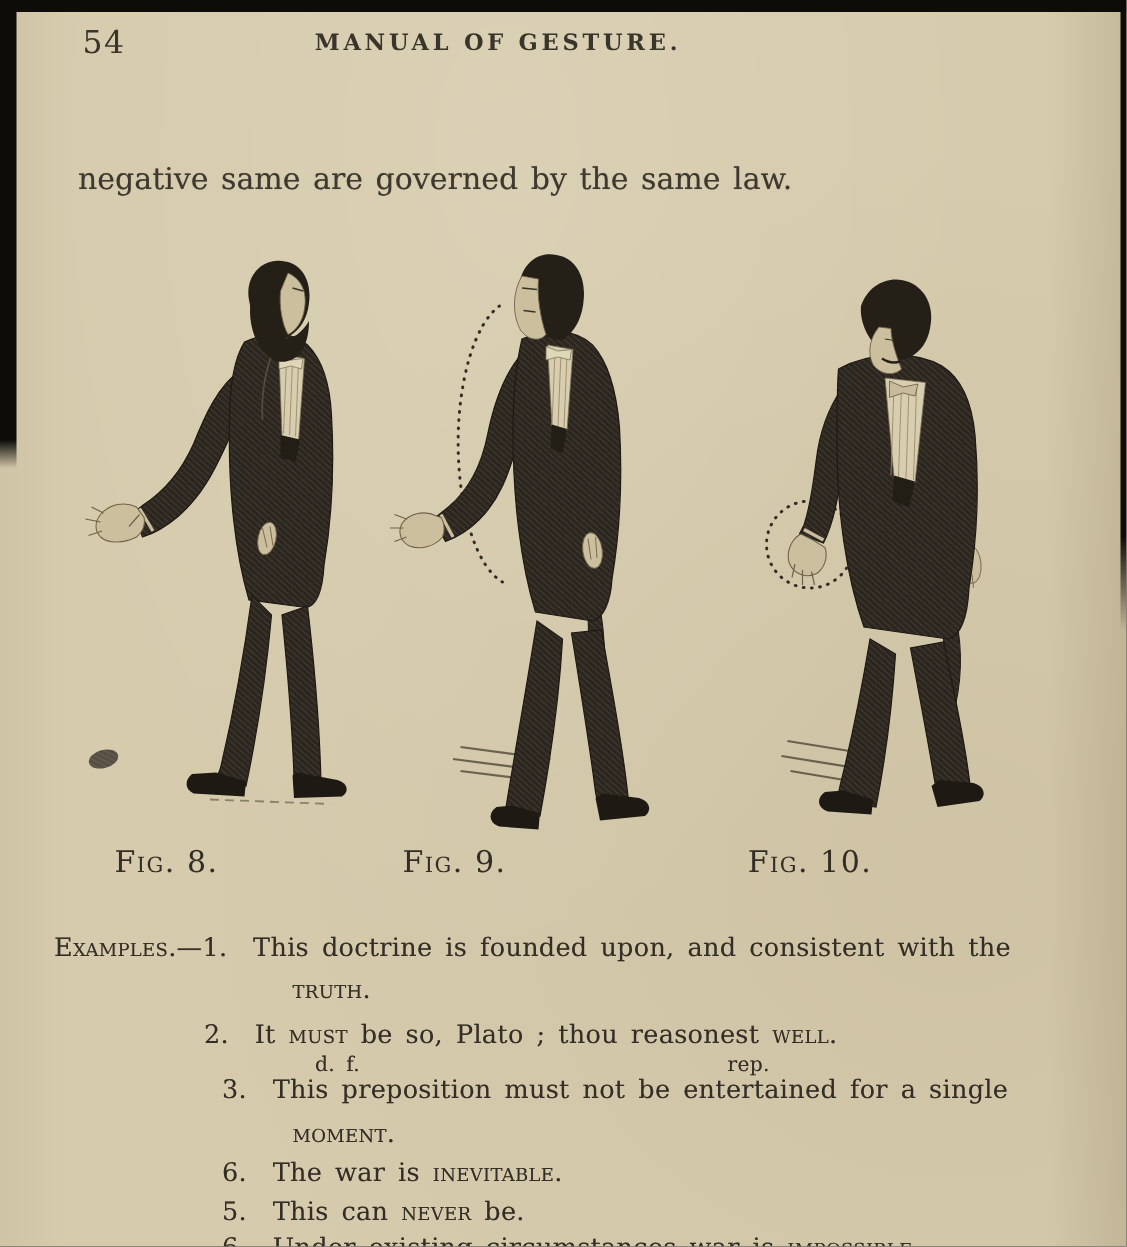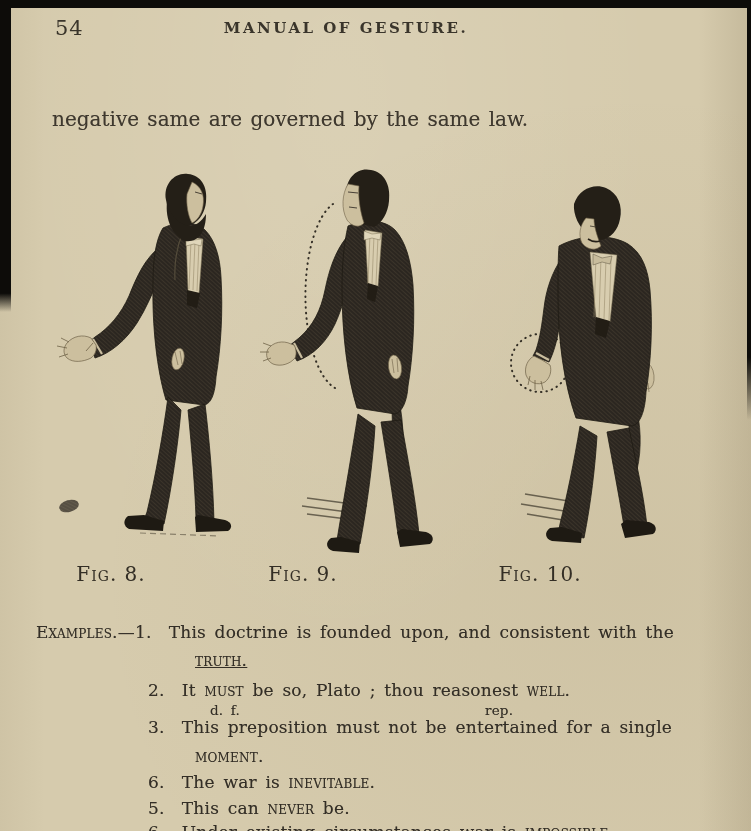--- a/index.html
+++ b/index.html
@@ -20,21 +20,21 @@
   .bar-top{left:0;top:0;width:751px;height:8px;}
   .bar-left{left:0;top:0;width:11px;height:312px;
     background:linear-gradient(to bottom,#0d0c09 94%,rgba(13,12,9,0));}
   .bar-right{right:0;top:0;width:4px;height:420px;
     background:linear-gradient(to bottom,#0d0c09 85%,rgba(13,12,9,0));}
   .page-number{
     position:absolute;left:27px;top:16px;
     font-size:21px;letter-spacing:1px;color:#3a352b;margin-left:28px;
   }
   .running-header{
-    position:absolute;left:346px;top:19px;transform:translateX(-50%);
+    position:absolute;left:332px;top:19px;transform:translateX(-50%);
     font-size:15px;font-weight:bold;letter-spacing:2.5px;
     color:#3a352b;white-space:nowrap;
   }
   .intro{
     position:absolute;left:52px;top:84px;width:545px;
     font-size:20px;line-height:31px;word-spacing:2px;
     color:#3e382e;text-shadow:0 0 0.5px rgba(62,56,46,0.45);
   }
   .intro .l1{display:block;text-indent:31px;white-space:nowrap;}
   .intro .l2{display:block;white-space:nowrap;}
@@ -47,22 +47,22 @@
   .cap-8{left:111px;} .cap-9{left:303px;} .cap-10{left:540px;}
   
   .exl{
     position:absolute;font-size:17px;line-height:20px;letter-spacing:0.2px;
     word-spacing:3px;white-space:pre;color:#332e26;
     text-shadow:0 0 0.4px rgba(51,46,38,0.4);
     text-align:center;
   }
   .exl .sc{font-variant:small-caps;}
   #examples-list .exl:nth-child(1){left:36px;top:622px;}
-  #examples-list .exl:nth-child(2){left:195px;top:650px;text-decoration:underline;}
-  #examples-list .exl:nth-child(3){left:148px;top:680px;}
+  #examples-list .exl:nth-child(2){left:195px;top:650px;}
+  #examples-list .exl:nth-child(3){left:136px;top:680px;}
   #examples-list .exl:nth-child(4){left:0;top:700px;width:751px;height:16px;font-size:13.5px;}
   #examples-list .exl:nth-child(4) span{position:absolute;}
   #examples-list .exl:nth-child(4) span:first-child{left:210px;}
   #examples-list .exl:nth-child(4) span:last-child{left:485px;}
   #examples-list .exl:nth-child(5){left:148px;top:717px;}
   #examples-list .exl:nth-child(6){left:195px;top:746px;}
   #examples-list .exl:nth-child(7){left:148px;top:772px;}
   #examples-list .exl:nth-child(8){left:148px;top:798px;}
   #examples-list .exl:nth-child(9){left:148px;top:822px;}
 </style>

